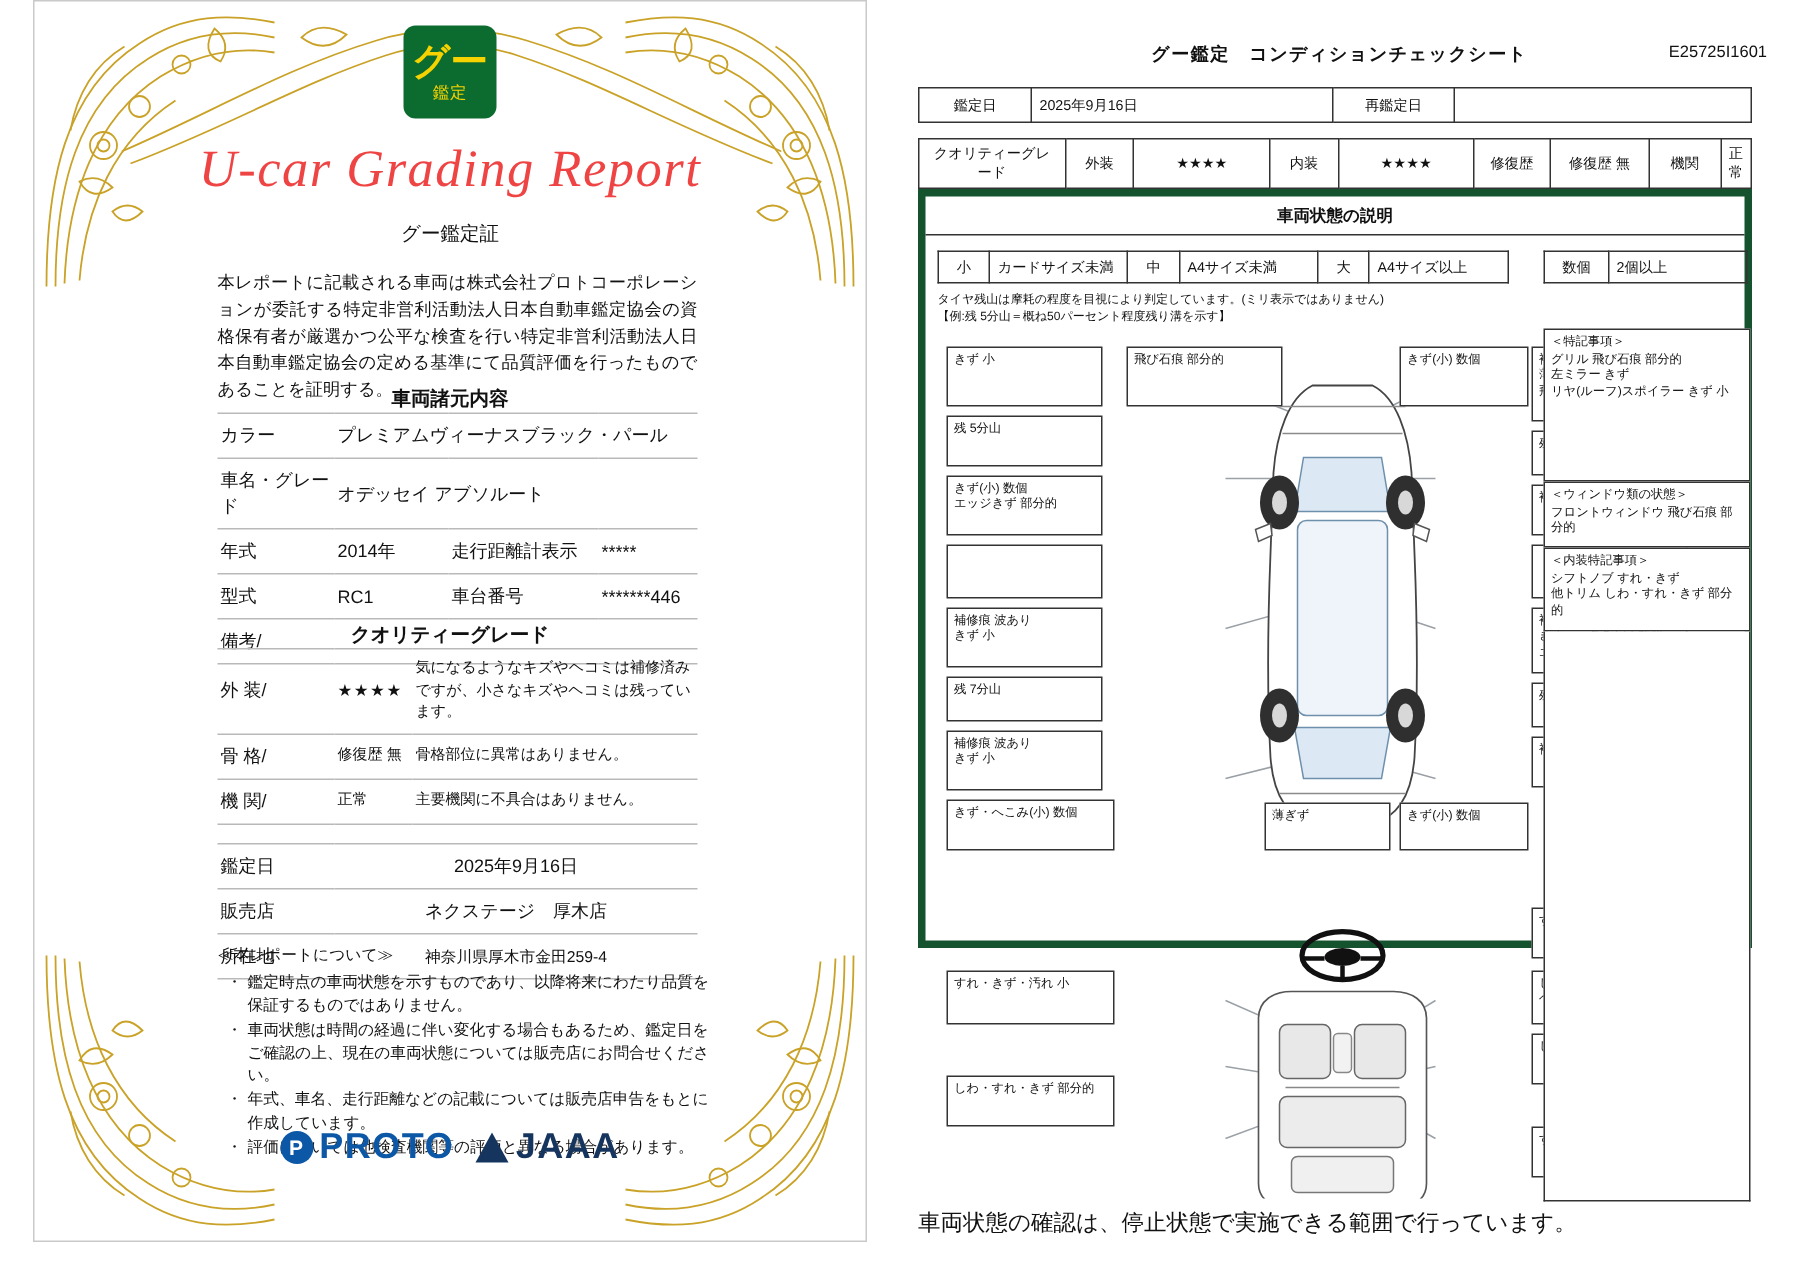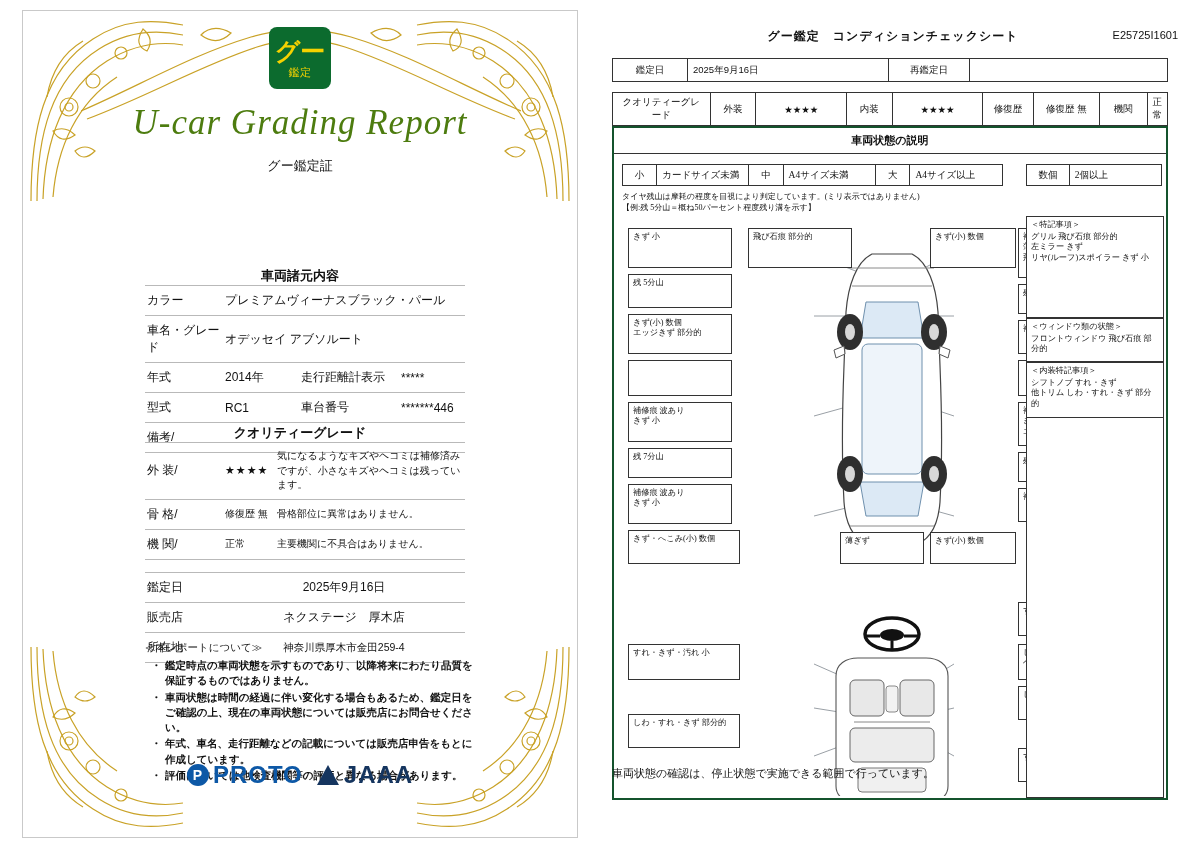--- a/index.html
+++ b/index.html
@@ -18,21 +18,21 @@
   .page {
     position: absolute;
     inset: 0;
     display: flex;
   }
 
   
   .left-pane {
     position: absolute;
     left: 22px;
-    top: 10px;
+    top: 0;
     width: 556px;
     height: 828px;
     border: 1px solid #c9c9c9;
     background: #fff;
     box-sizing: border-box;
   }
   .ornament {
     position: absolute;
     pointer-events: none;
   }
@@ -64,21 +64,21 @@
 
   .title-script {
     position: absolute;
     top: 92px;
     left: 0;
     width: 100%;
     text-align: center;
     font-family: "Liberation Serif", serif;
     font-style: italic;
     font-size: 35px;
-    color: #4d7c0f;
+    color: #ef4444;
     letter-spacing: 1px;
   }
   .title-sub {
     position: absolute;
     top: 146px;
     left: 0;
     width: 100%;
     text-align: center;
     font-size: 13px;
     color: #111;
@@ -133,21 +133,21 @@
   .notes {
     position: absolute;
     left: 122px;
     top: 629px;
     width: 330px;
     font-size: 10.5px;
     line-height: 1.45;
   }
   .notes .nhead { margin-bottom: 3px; }
   .notes ul { margin: 0; padding-left: 12px; list-style: none; }
-  .notes li { position: relative; margin-bottom: 1px; padding-left: 8px; font-weight: bold; }
+  .notes li { position: relative; margin-bottom: 1px; padding-left: 8px; }
   .notes li::before {
     content: "・";
     position: absolute;
     left: -6px;
   }
 
   .brands {
     position: absolute;
     left: 0;
     bottom: 48px;
@@ -216,24 +216,23 @@
   .r-tbl { border-collapse: collapse; width: 100%; }
   .r-tbl td { border: 1px solid #333; padding: 3px 5px; height: 16px; }
   .cellc { text-align: center; }
 
   #tbl-dates { position: absolute; top: 48px; left: 6px; width: 556px; }
   #tbl-grade { position: absolute; top: 82px; left: 6px; width: 556px; }
 
   .box-state {
     position: absolute;
     top: 116px; left: 6px;
-    width: 556px; height: 674px;
-    border: 2px solid #14532d;
+    width: 556px; height: 506px;
+    border: 5px solid #14532d;
     box-sizing: border-box;
-    font-family: Liberation Serif, serif;
   }
   .state-head {
     text-align: center;
     font-weight: bold;
     font-size: 11px;
     padding: 5px 0 5px;
     border-bottom: 1px solid #333;
   }
   #tbl-size {
     position: absolute;
@@ -276,23 +275,23 @@
     background: #fff;
     font-size: 8.2px;
     line-height: 1.3;
     padding: 3px 4px;
     box-sizing: border-box;
   }
   .rbox .hd { margin-bottom: 1px; }
 
   .footnote {
     position: absolute;
-    top: 756px;
+    top: 796px;
     left: 6px;
-    font-size: 11px;
+    font-size: 15px;
   }
   svg.carart { position: absolute; left: 0; top: 0; }
 </style>
 </head>
 <body>
 
 <div class="page">
 
   <div class="left-pane">
 
@@ -382,20 +381,21 @@
     <div class="logo-wrap">
       <div class="goo-logo">
         <div class="g1">グー</div>
         <div class="g2">鑑定</div>
       </div>
     </div>
 
     <div class="title-script">U-car Grading Report</div>
     <div class="title-sub">グー鑑定証</div>
 
+    <div class="intro">本レポートに記載される車両は株式会社プロトコーポレーションが委託する特定非営利活動法人日本自動車鑑定協会の資格保有者が厳選かつ公平な検査を行い特定非営利活動法人日本自動車鑑定協会の定める基準にて品質評価を行ったものであることを証明する。</div>
 
     <div class="sec-title" id="sec-vehicle">車両諸元内容</div>
 
     <table class="tbl" id="tbl-vehicle">
       <tbody>
           <tr>
         <td class="lbl">カラー</td>
         <td colspan="3">プレミアムヴィーナスブラック・パール</td>
       </tr>
       <tr>

